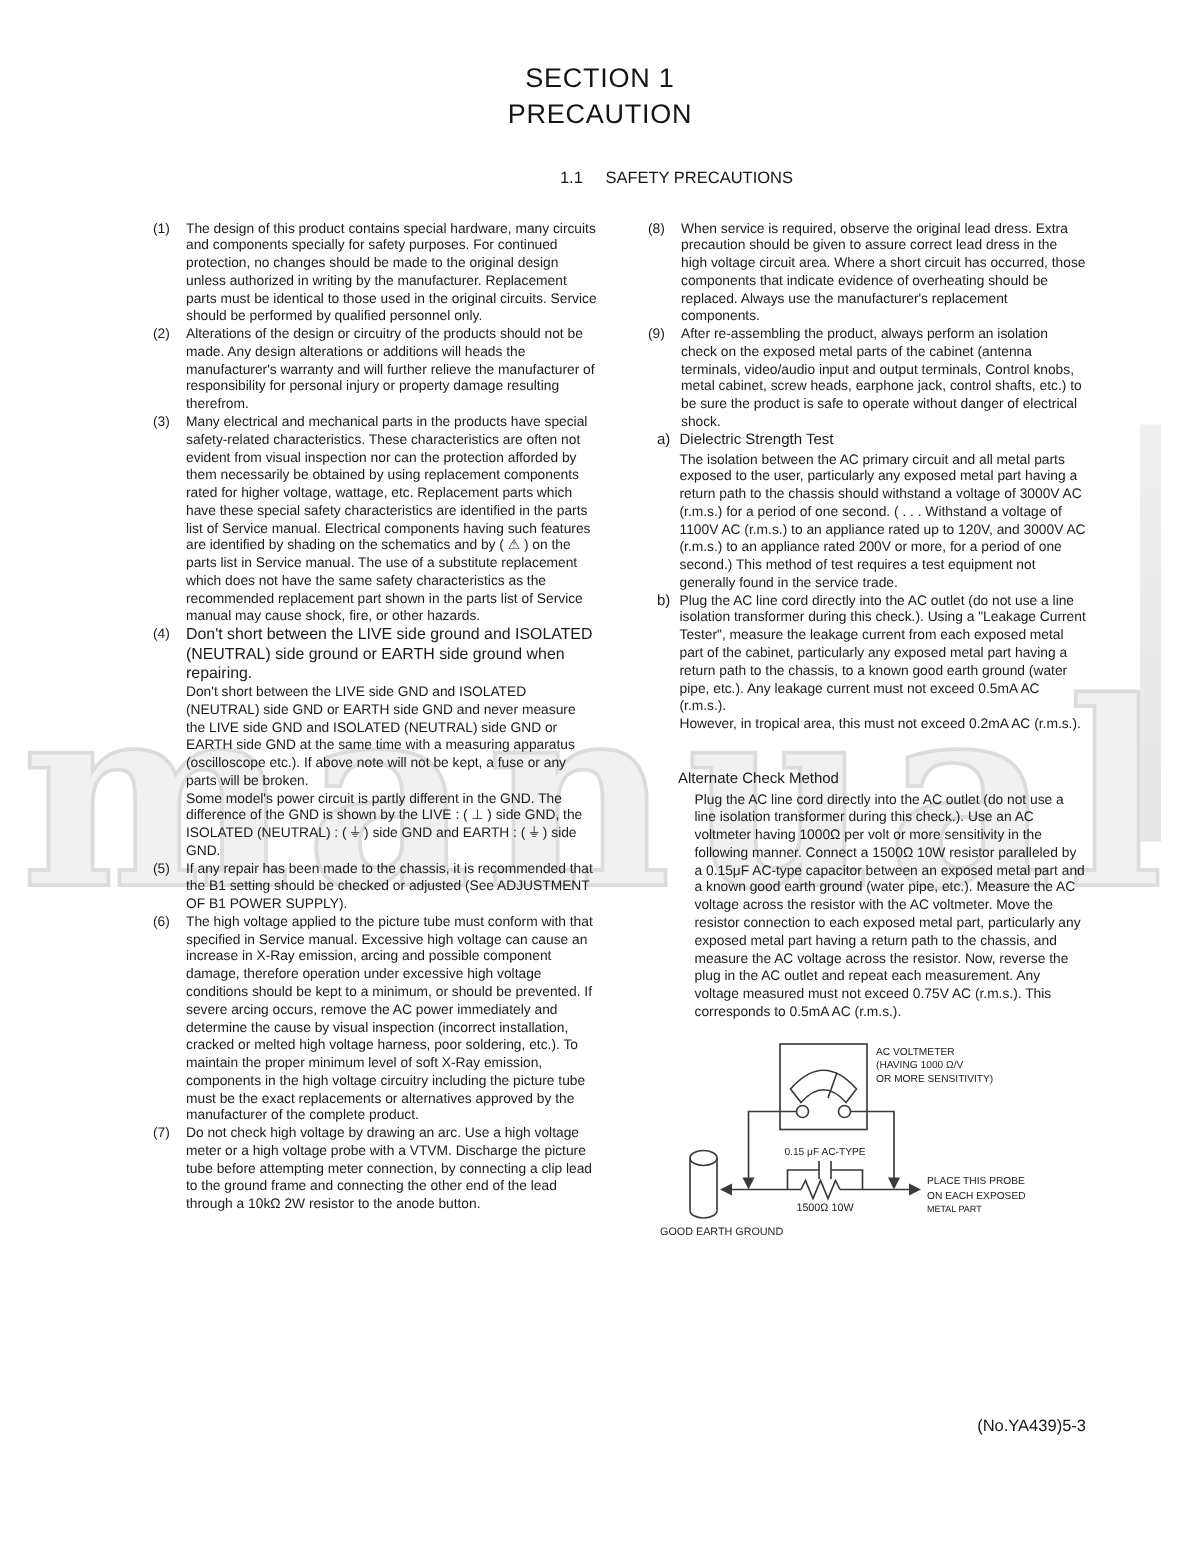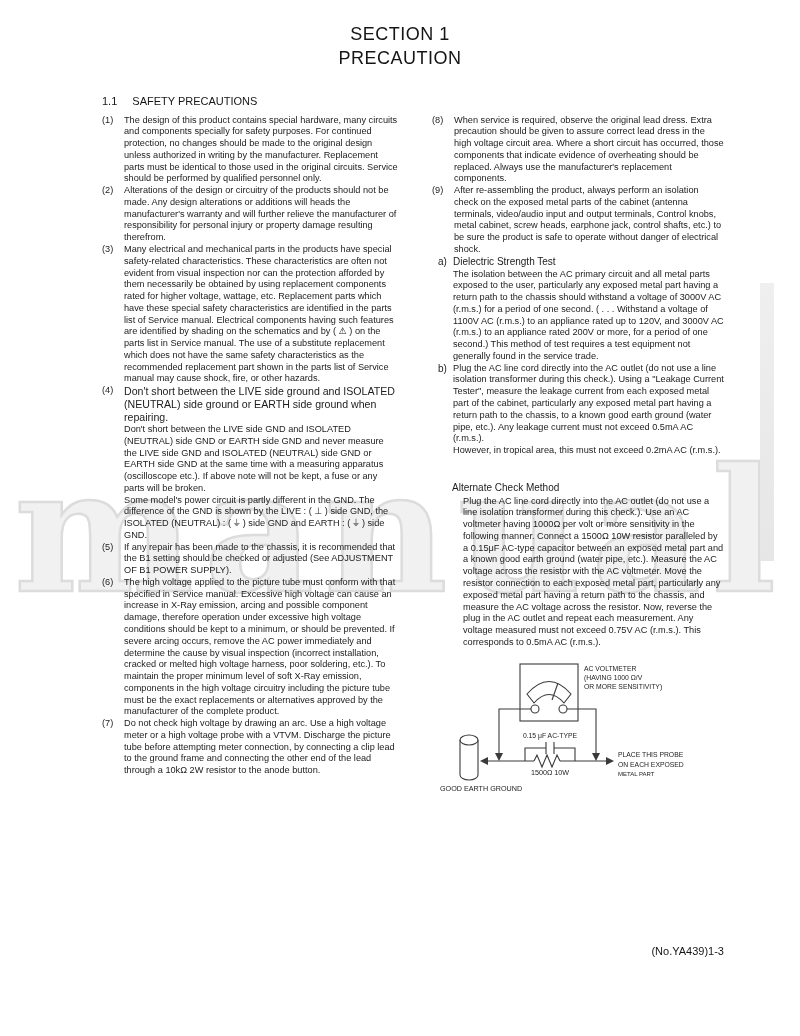--- a/index.html
+++ b/index.html
@@ -11,24 +11,24 @@
   .watermark {
     position:absolute; top:446px; left:-24px; width:848px; text-align:center;
     font-family:"DejaVu Serif", serif; font-weight:bold; font-size:170px; line-height:1;
     letter-spacing:10px; color:#f1f1f1; -webkit-text-stroke:2.5px #dcdcdc;
     z-index:0; user-select:none; pointer-events:none;
   }
   .scan-band {
     position:absolute; left:760px; top:283px; width:14px; height:278px;
     background:linear-gradient(#efefef,#e6e6e6); z-index:0;
   }
-  .header { position:relative; z-index:1; padding-top:22px; text-align:center; }
+  .header { position:relative; z-index:1; padding-top:40px; text-align:center; }
   .title-line { font-size:18px; line-height:1.35; letter-spacing:.5px; color:#151515; }
 
-  .heading { position:relative; z-index:1; margin:24px 0 8px 102px; font-size:11px; color:#161616; }
+  .heading { position:relative; z-index:1; margin:24px 0 22px 102px; font-size:11px; color:#161616;text-align:center; }
   .heading .hnum { margin-right:15px; }
 
   .cols { position:relative; z-index:1; display:flex; margin-left:102px; gap:34px;
           font-size:9.2px; line-height:1.28; }
   .col-left  { width:296px; }
   .col-right { width:292px; }
 
   .item { display:flex; }
   .item .num { flex:0 0 22px; width:22px; }
   .item .body { flex:1; }
@@ -197,14 +197,14 @@
             <text x="180" y="100">PLACE THIS PROBE</text>
             <text x="180" y="110">ON EACH EXPOSED</text>
             <text x="180" y="119" font-size="6">METAL PART</text>
             <text x="2" y="134" font-size="7.2">GOOD EARTH GROUND</text>
           </g>
         </svg>
       </div>
     </div>
   </div>
 
-  <div class="footer">(No.YA439)1-3</div>
+  <div class="footer">(No.YA439)5-3</div>
 </div>
 
 </body></html>

